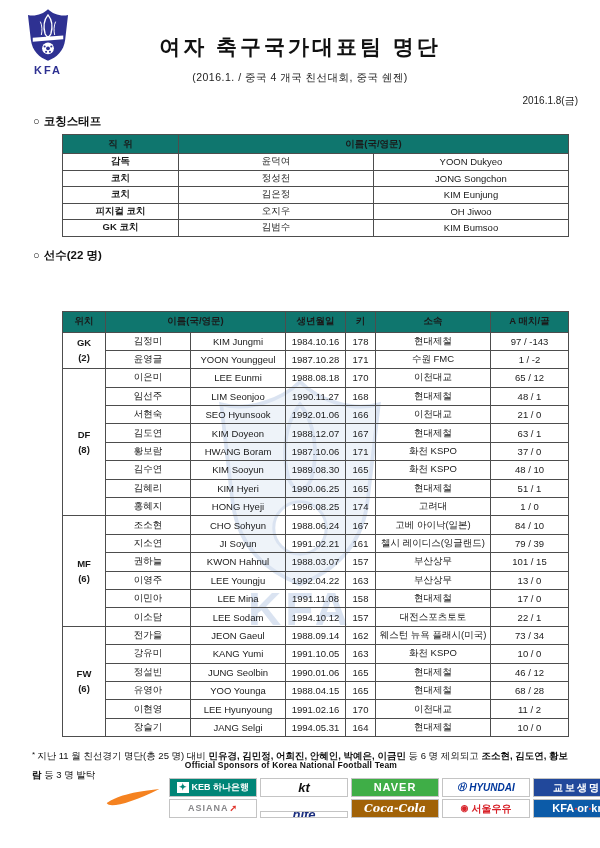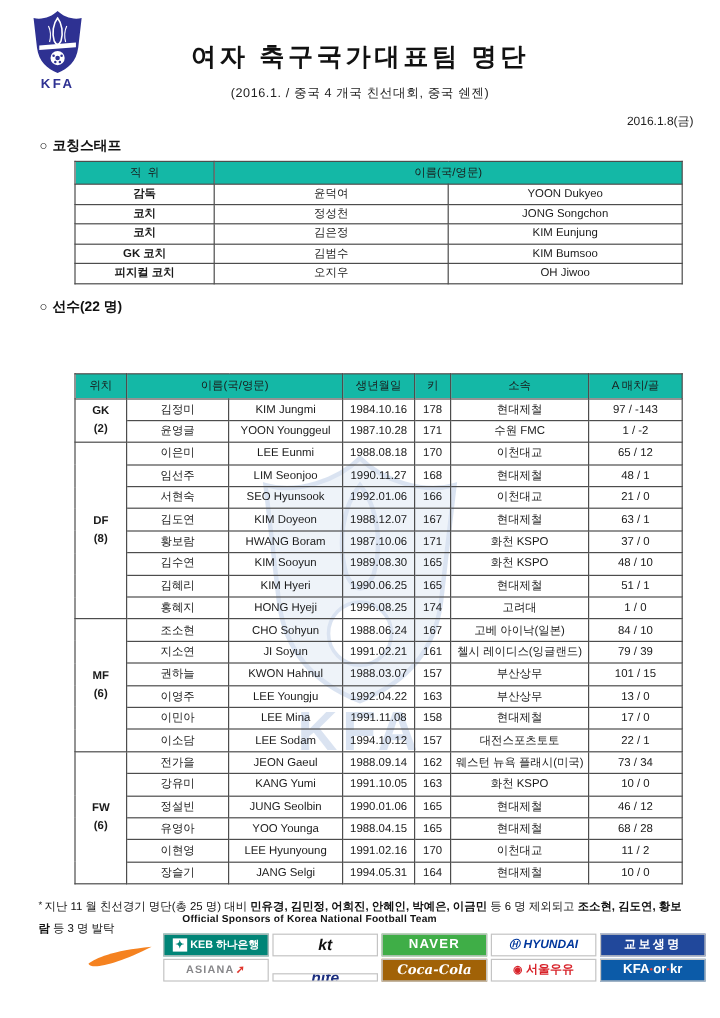--- a/index.html
+++ b/index.html
@@ -14,39 +14,39 @@
   .title { padding-top:33px; text-align:center; font-size:21px; font-weight:bold; letter-spacing:3px; color:#111; }
   .subtitle { margin-top:10px; text-align:center; font-size:10.5px; color:#222; letter-spacing:0.5px; }
   .date { margin-top:9px; padding-right:22px; text-align:right; font-size:10px; color:#222; }
   
   .section-heading { margin:6px 0 5px 33px; font-size:11.5px; font-weight:bold; color:#111; }
   .section-heading .circ { font-weight:normal; font-size:11px; margin-right:4px; }
   .players-heading { margin-top:11px; }
   
   .tbl { border-collapse:collapse; table-layout:fixed; margin-left:62px; width:506px; font-size:9.5px; }
   .tbl th, .tbl td { border:1px solid #4d4d4d; text-align:center; vertical-align:middle; padding:1px 2px; white-space:nowrap; overflow:hidden; }
-  .tbl thead th { background:#14b8a6; font-weight:normal; height:16px; }
+  .tbl thead th { background:#0f766e; font-weight:bold; height:16px; }
   .coach-tbl td { height:13.5px; }
   .coach-tbl td.b { font-weight:bold; }
   .players-tbl thead th { height:18px; }
   .players-tbl td { height:15.4px; }
   .players-tbl td.pos { font-weight:bold; }
   .players-tbl td.pos div { line-height:1.6; }
   .players-wrap { position:relative; margin-top:4px; }
   .players-wrap .tbl { position:relative; z-index:1; background:transparent;margin-top:48px; }
   
   .watermark { position:absolute; left:50%; top:46%; transform:translate(-50%,-50%); z-index:0; opacity:0.5; text-align:center; pointer-events:none; }
   .watermark svg { width:170px; height:210px; display:block; margin:0 auto; }
   .watermark .wm-text { font-size:46px; font-weight:bold; color:#b7c9e4; letter-spacing:4px; margin-top:-6px; }
   
   .footnote { margin:10px 0 0 32px; width:542px; font-size:9.5px; line-height:1.95; color:#111; }
   .fn-marker { font-size:8px; vertical-align:top; margin-right:2px; }
   .fn-bold { font-weight:bold; }
   
-  .sponsors { position:absolute; left:12px; top:760px; width:492px; }
+  .sponsors { position:absolute; left:0; top:760px; width:492px;padding-left:45px; }
   .sp-heading { text-align:center; font-size:8.5px; font-weight:bold; letter-spacing:0.2px; color:#111; }
   .sp-row { display:flex; align-items:center; margin-top:8px; padding-left:60px; }
   .nike { width:56px; height:26px; margin-right:8px; flex:none; }
   .sp-grid { display:grid; grid-template-columns:repeat(5, 88px); grid-auto-rows:19px; gap:2px 3px; }
   .sp-logo { display:flex; align-items:center; justify-content:center; font-weight:bold; font-size:10px; border:1px solid #c4c4c4; white-space:nowrap; overflow:hidden; line-height:1; }
   .sp-logo.it { font-style:italic;align-items:center; }
   .sp-logo.serif { font-family:"DejaVu Serif", serif; }
   .sp-logo .icon { margin-right:3px; font-size:9px; line-height:1; }
   .sp-logo .sfx { margin-left:1px; font-size:9px; }
 </style>
@@ -100,28 +100,28 @@
           <td class="b">코치</td>
           <td>정성천</td>
           <td>JONG Songchon</td>
         </tr>
         <tr>
           <td class="b">코치</td>
           <td>김은정</td>
           <td>KIM Eunjung</td>
         </tr>
         <tr>
+          <td class="b">피지컬 코치</td>
+          <td>오지우</td>
+          <td>OH Jiwoo</td>
+        </tr>
+        <tr>
           <td class="b">GK 코치</td>
           <td>김범수</td>
           <td>KIM Bumsoo</td>
-        </tr>
-        <tr>
-          <td class="b">피지컬 코치</td>
-          <td>오지우</td>
-          <td>OH Jiwoo</td>
         </tr>
       </tbody>
   </table>
 
   <div class="section-heading players-heading">
     <span class="circ">○</span><span>선수(22 명)</span>
   </div>
 
   <div class="players-wrap">
     <div class="watermark">

